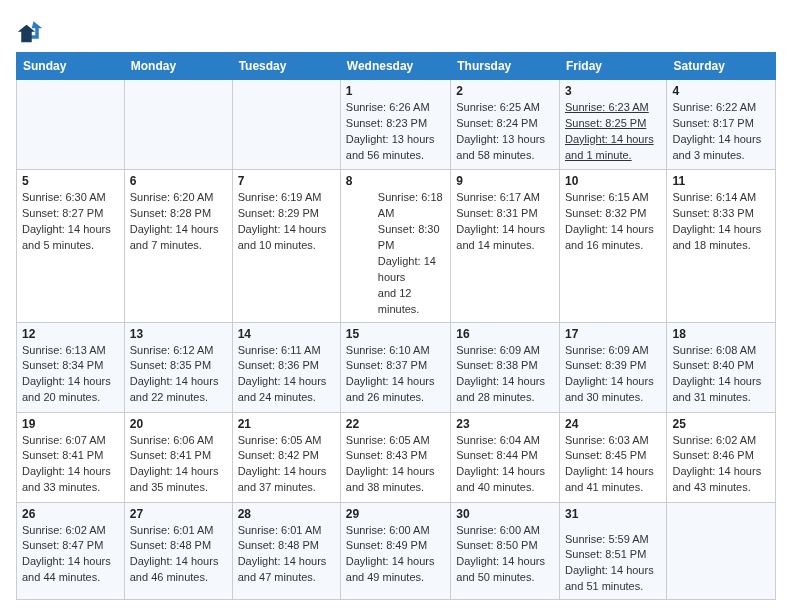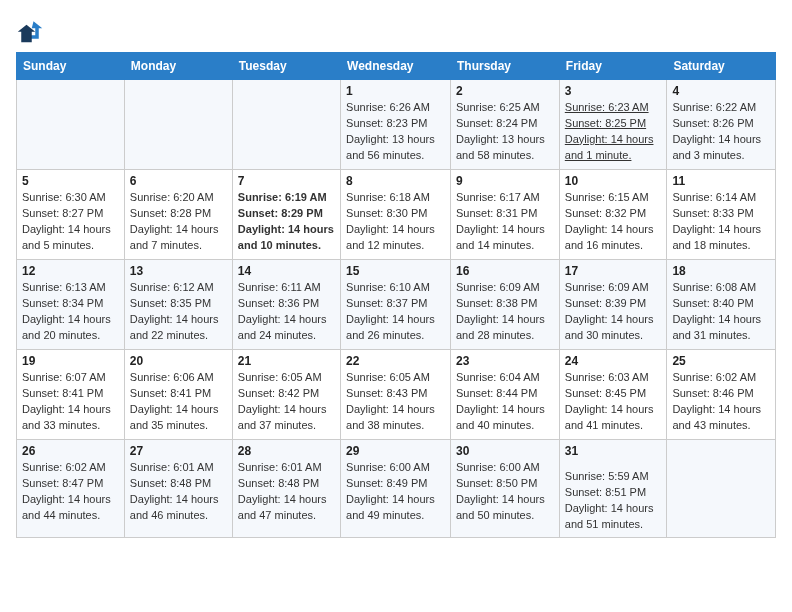--- a/index.html
+++ b/index.html
@@ -147,21 +147,21 @@
         <td>
           <span class="day-num">3</span>
           <div class="day-info" style="white-space: pre-line; text-decoration: underline;">Sunrise: 6:23 AM
 Sunset: 8:25 PM
 Daylight: 14 hours
 and 1 minute.</div>
         </td>
         <td>
           <span class="day-num">4</span>
           <div class="day-info" style="white-space: pre-line;">Sunrise: 6:22 AM
-Sunset: 8:26 PM
+Sunset: 8:17 PM
 Daylight: 14 hours
 and 3 minutes.</div>
         </td>
       </tr>
       <tr>
         <td>
           <span class="day-num">5</span>
           <div class="day-info" style="white-space: pre-line;">Sunrise: 6:30 AM
 Sunset: 8:27 PM
 Daylight: 14 hours
@@ -169,28 +169,28 @@
         </td>
         <td>
           <span class="day-num">6</span>
           <div class="day-info" style="white-space: pre-line;">Sunrise: 6:20 AM
 Sunset: 8:28 PM
 Daylight: 14 hours
 and 7 minutes.</div>
         </td>
         <td>
           <span class="day-num">7</span>
-          <div class="day-info" style="white-space: pre-line; font-weight: bold;">Sunrise: 6:19 AM
+          <div class="day-info" style="white-space: pre-line;">Sunrise: 6:19 AM
 Sunset: 8:29 PM
 Daylight: 14 hours
 and 10 minutes.</div>
         </td>
         <td>
           <span class="day-num">8</span>
-          <div class="day-info" style="white-space: pre-line;">Sunrise: 6:18 AM
+          <div class="day-info" style="white-space: pre-line; margin-left: 32px;">Sunrise: 6:18 AM
 Sunset: 8:30 PM
 Daylight: 14 hours
 and 12 minutes.</div>
         </td>
         <td>
           <span class="day-num">9</span>
           <div class="day-info" style="white-space: pre-line;">Sunrise: 6:17 AM
 Sunset: 8:31 PM
 Daylight: 14 hours
 and 14 minutes.</div>

